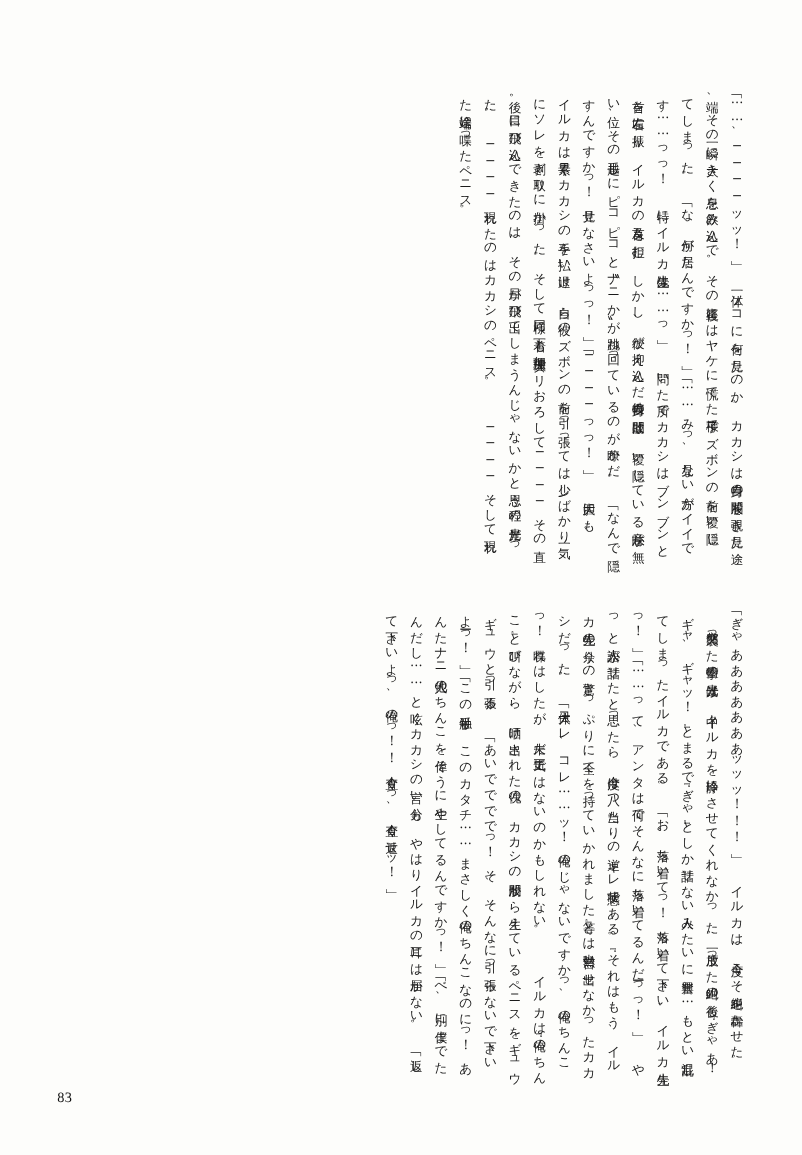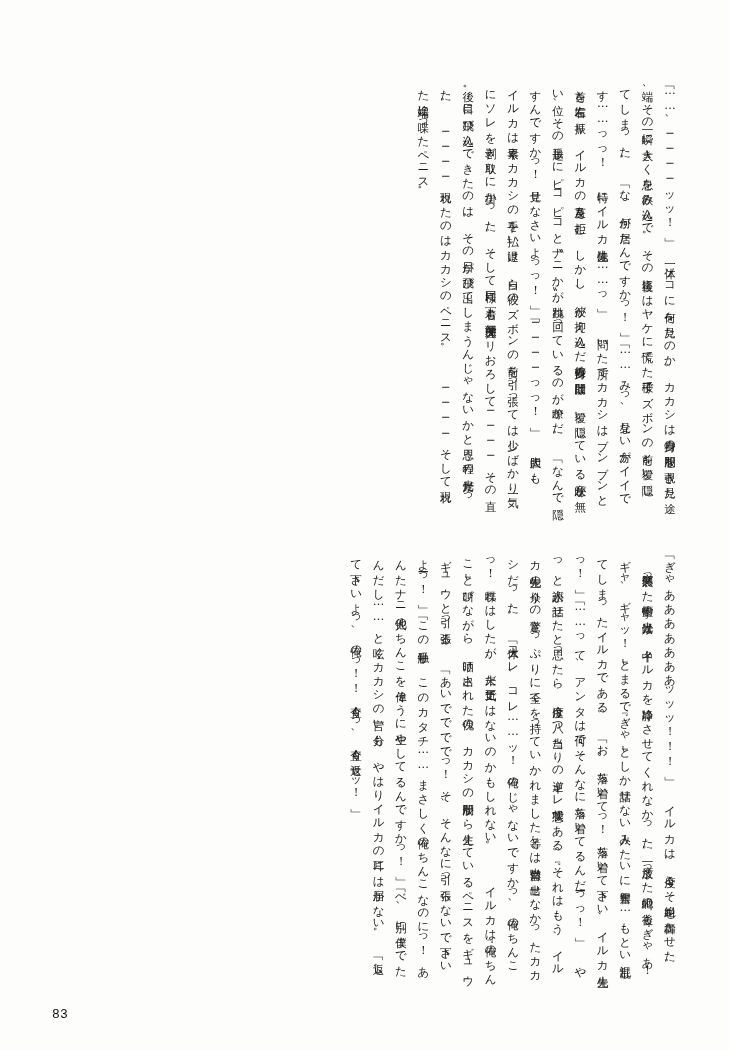--- a/index.html
+++ b/index.html
@@ -46,23 +46,23 @@
     height: 430px;
     max-height: 430px;
   }
   .vcol-block p {
     margin: 0 0 0 0;
     padding: 0;
   }
   .page-number {
     position: absolute;
     left: 52px;
-    bottom: 28px;
+    bottom: 44px;
     font-size: 13px;
-    font-family: Liberation Mono, monospace;
+    font-family: Liberation Serif, serif;
     color: #111;
     letter-spacing: 0.02em;
   }
   
   .paper-edge {
     position: absolute;
     left: 0; top: 0; right: 0; bottom: 0;
     pointer-events: none;
   }
 </style>

